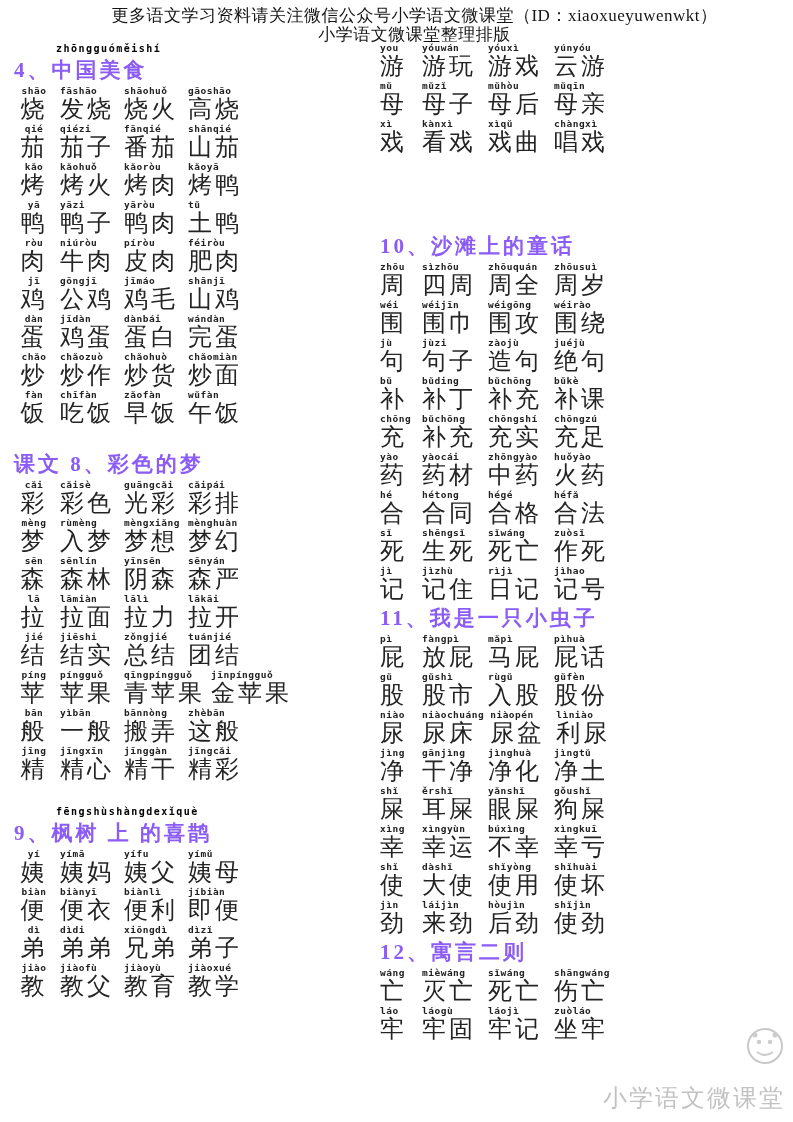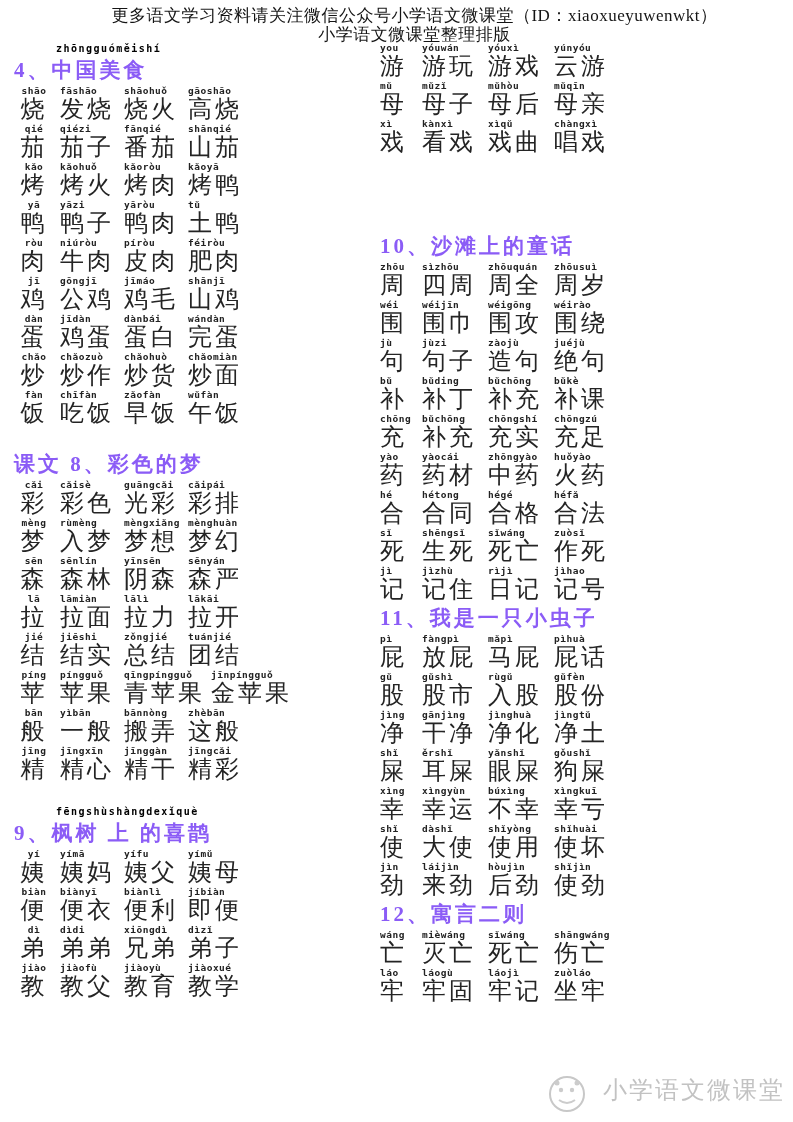--- a/index.html
+++ b/index.html
@@ -71,22 +71,23 @@
     font-size: 24px;
     line-height: 26px;
     letter-spacing: 3px;
     color: #242424;
     white-space: nowrap;
   }
   .watermark {
     position: absolute;
     right: 8px; bottom: 8px;
     display: flex;
-    align-items: flex-start;
+    align-items: flex-end;
     gap: 16px;
+    flex-direction: column;
   }
   .wm-logo { width: 40px; height: 40px; flex: 0 0 auto; }
   .wm-text {
     font-size: 24px;
     letter-spacing: 2px;
     color: #c2c2c2;
     white-space: nowrap;
   }
 </style>
 </head>
@@ -743,20 +744,38 @@
           <div class="py">rùgǔ</div>
           <div class="word">入股</div>
         </div>
         <div class="cell word">
           <div class="py">gǔfèn</div>
           <div class="word">股份</div>
         </div>
       </div>
       <div class="row">
         <div class="cell char">
+          <div class="py">niào</div>
+          <div class="word">尿</div>
+        </div>
+        <div class="cell word">
+          <div class="py">niàochuáng</div>
+          <div class="word">尿床</div>
+        </div>
+        <div class="cell word">
+          <div class="py">niàopén</div>
+          <div class="word">尿盆</div>
+        </div>
+        <div class="cell word">
+          <div class="py">lìniào</div>
+          <div class="word">利尿</div>
+        </div>
+      </div>
+      <div class="row">
+        <div class="cell char">
           <div class="py">jìng</div>
           <div class="word">净</div>
         </div>
         <div class="cell word">
           <div class="py">gānjìng</div>
           <div class="word">干净</div>
         </div>
         <div class="cell word">
           <div class="py">jìnghuà</div>
           <div class="word">净化</div>

